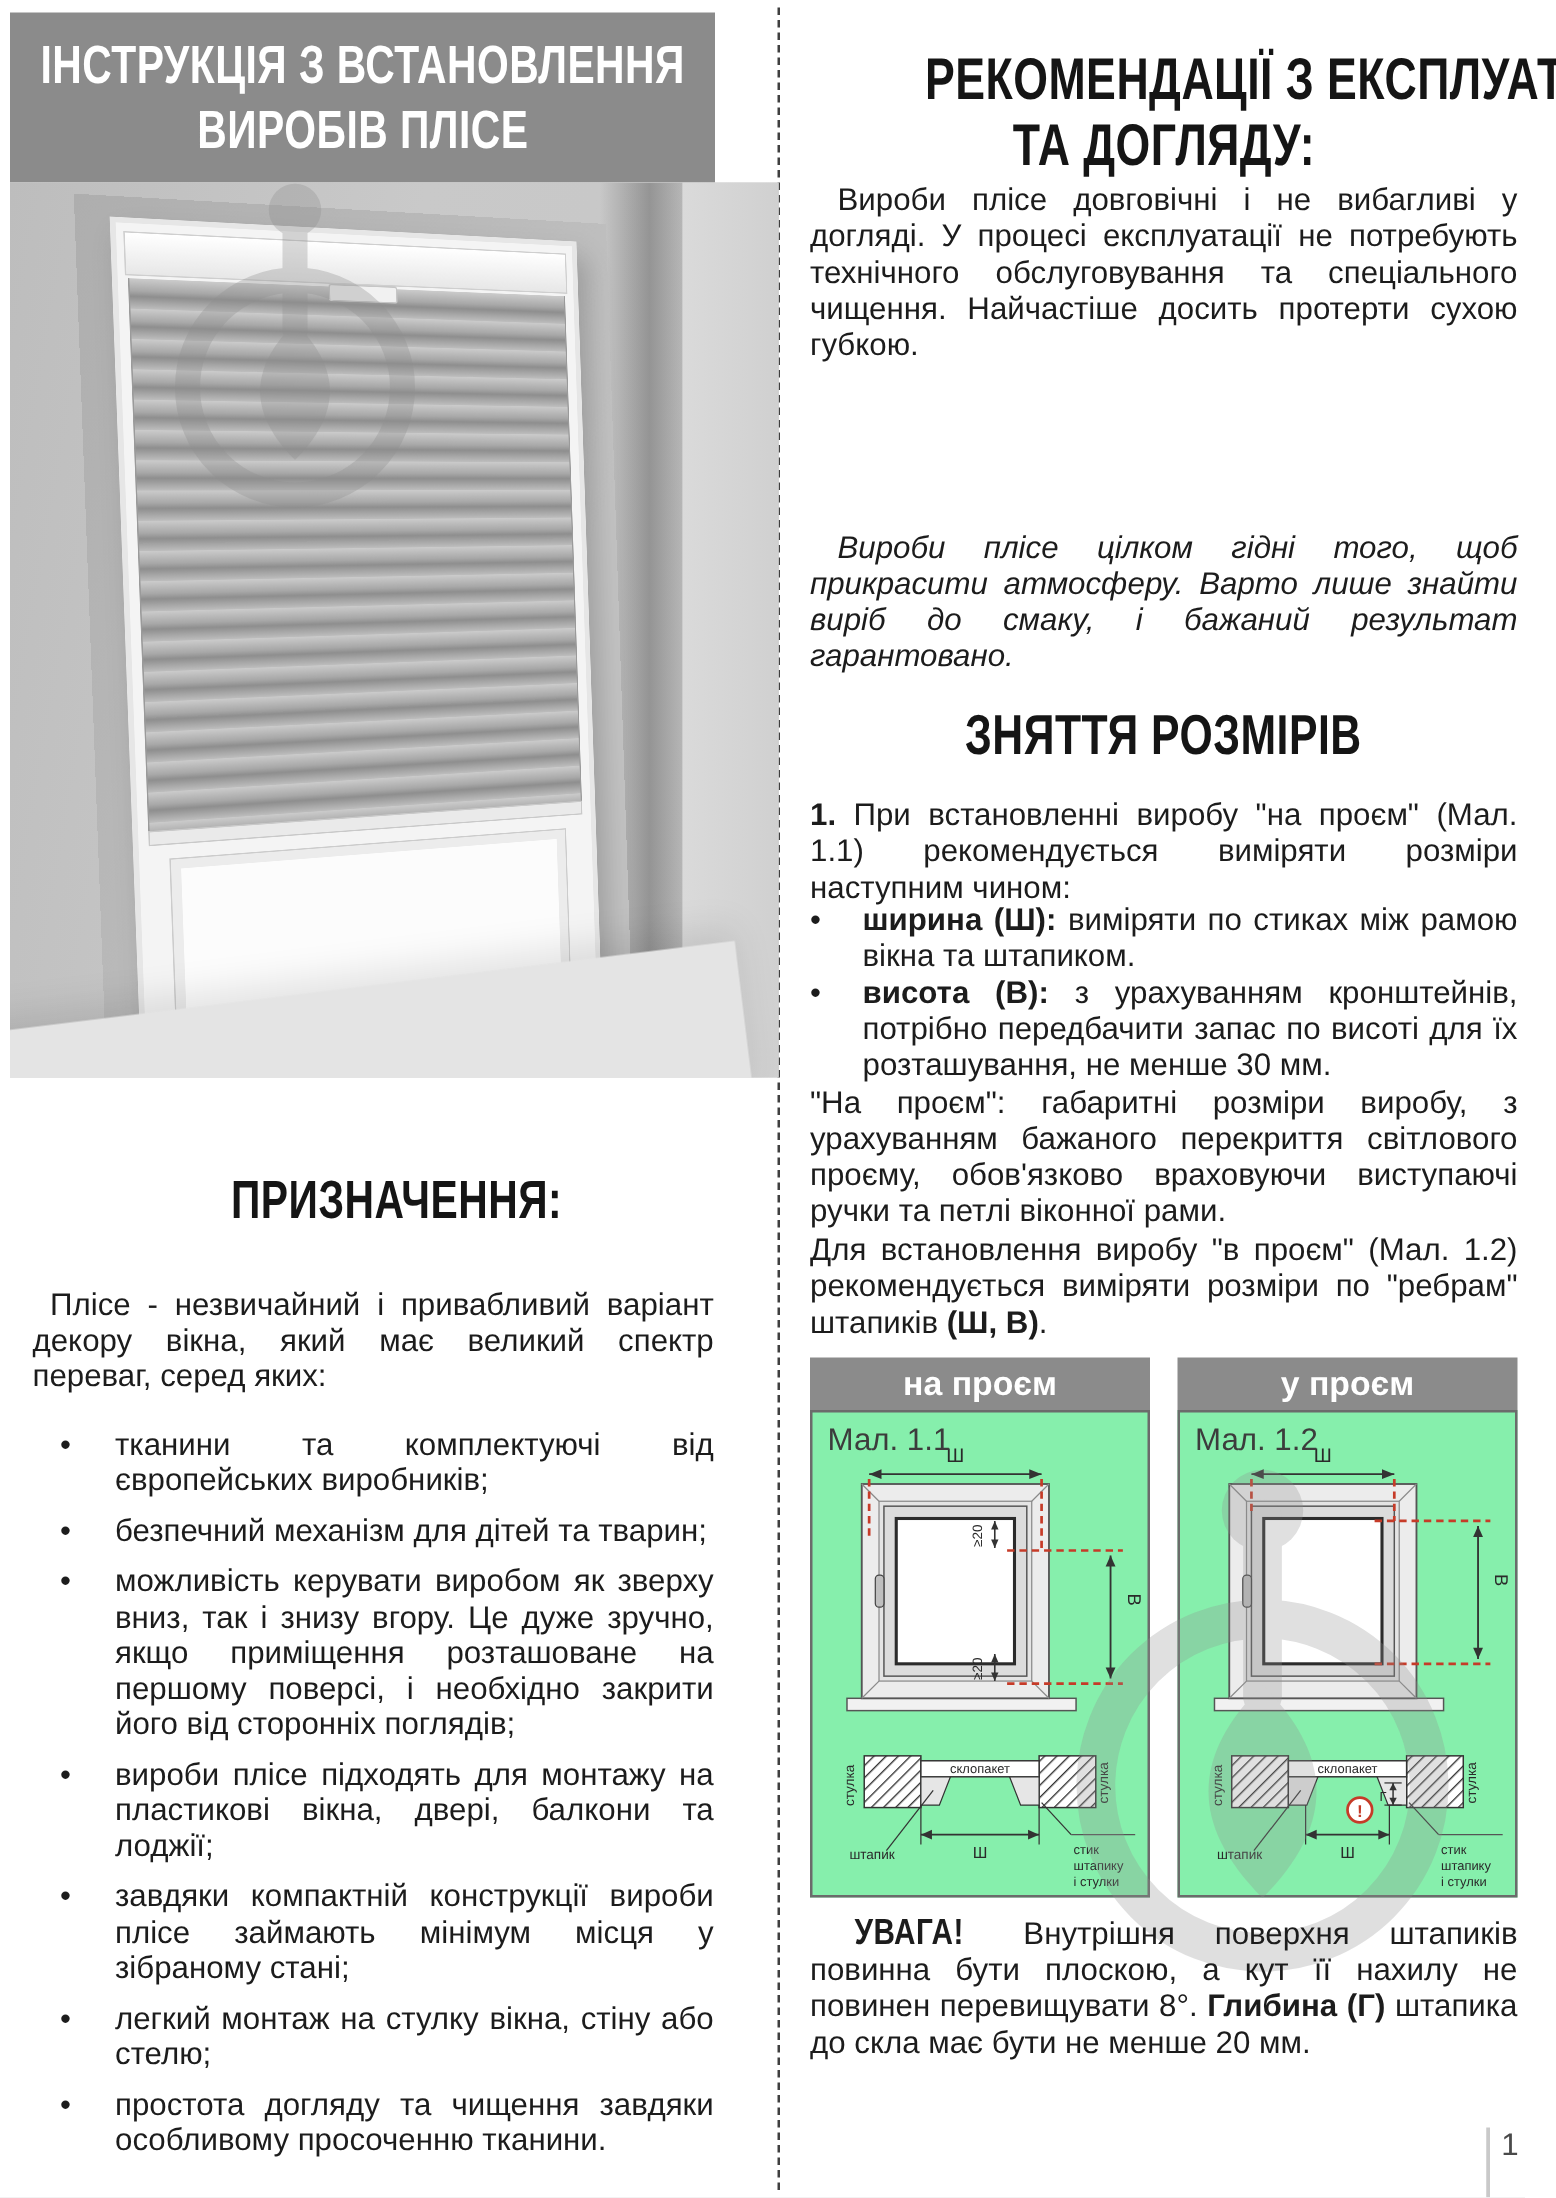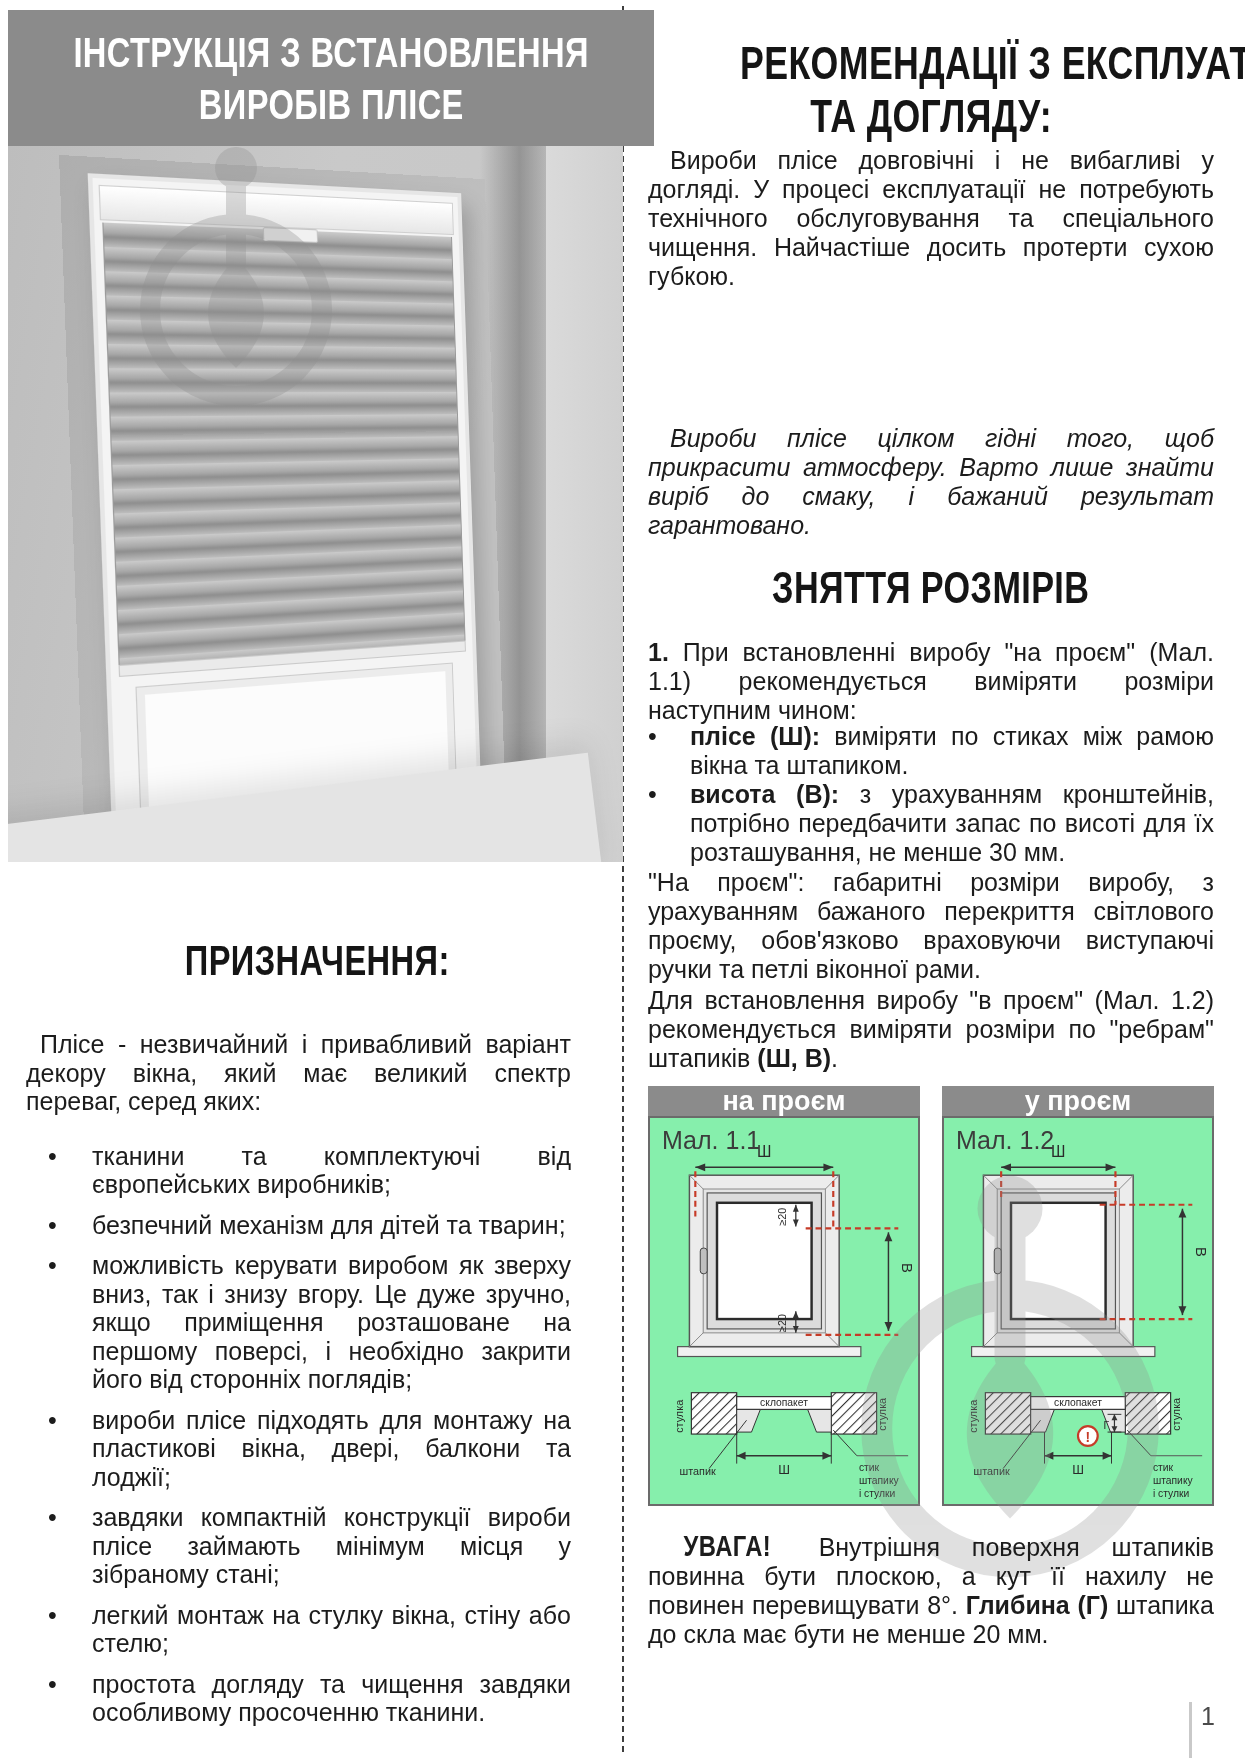--- a/index.html
+++ b/index.html
@@ -9,21 +9,21 @@
     font-family:"Liberation Sans", sans-serif; color:#1c1c1c; overflow:hidden;
     margin:0 auto;
   }
   .divider { position:absolute; left:622px; top:6px; bottom:6px; width:0;
     border-left:2px dashed #3f3f3f; }
 
   .cond { display:inline-block; transform:scaleX(.76); transform-origin:50% 50%;
     white-space:nowrap; font-weight:700; letter-spacing:.5px; }
 
   
-  .title-box { position:absolute; left:8px; top:10px; width:646px; height:136px;
+  .title-box { position:absolute; left:8px; top:10px; width:564px; height:136px;
     background:#8b8b8b; color:#fff; display:flex; flex-direction:column;
     align-items:center; justify-content:center; text-align:center; }
   .title-box .line { font-size:43px; line-height:52px; }
 
   .photo { position:absolute; left:8px; top:146px; width:615px; height:716px;
     background:linear-gradient(100deg,#bdbdbd 0%,#c9c9c9 45%,#c6c6c6 100%); overflow:hidden; }
   .ph-corner-dark { position:absolute; left:472px; top:0; width:66px; height:100%;
     background:linear-gradient(90deg, rgba(100,100,100,0) 0%, rgba(98,98,98,.5) 60%, rgba(130,130,130,.25) 100%); }
   .ph-right-wall { position:absolute; left:538px; top:0; width:77px; height:100%;
     background:linear-gradient(90deg,#dadada,#d0d0d0); }
@@ -76,21 +76,21 @@
   ul.sblist { position:absolute; left:0; top:722px; width:100%; list-style:none;
     font-size:25px; line-height:29px; text-align:justify; }
   ul.sblist li { position:relative; padding-left:42px; }
   ul.sblist li::before { content:"\2022"; position:absolute; left:0; top:0; }
   .na { position:absolute; left:0; top:868px; width:100%; }
   .vp { position:absolute; left:0; top:986px; width:100%; }
 
   .panels { position:absolute; left:0; top:1086px; width:100%; display:flex;
     justify-content:space-between; z-index:1; }
   .panel { width:272px; }
-  .panel-header { height:30px; background:#8b8b8b; color:#fff; display:flex;
+  .panel-header { height:42px; background:#8b8b8b; color:#fff; display:flex;
     align-items:center; justify-content:center; font-weight:700; font-size:27px;
     transform-origin:center; }
   .panel-body { position:relative; height:390px; background:#86efac; border:2px solid #6b6b6b; }
   .fig-label { position:absolute; left:12px; top:8px; font-size:25px; color:#3c3c3c; }
   .dg { display:block; }
   .dg text { font-family:"Liberation Sans", sans-serif; fill:#2a2a2a; }
 
   .att { position:absolute; left:0; top:1532px; width:100%; z-index:6; }
   .att-label { font-size:29px; transform:scaleX(.82); margin:0 6px 0 26px; }
 
@@ -163,21 +163,21 @@
     </div>
     <p class="jp ind p3">Вироби плісе цілком гідні того, щоб прикрасити атмосферу. Варто лише знайти виріб до смаку, і бажаний результат гарантовано.</p>
 
     <h2 class="sizes-h">
       <span class="cond">ЗНЯТТЯ РОЗМІРІВ</span>
     </h2>
 
     <p class="jp step1"><b>1.</b> <span>При встановленні виробу "на проєм" (Мал. 1.1) рекомендується виміряти розміри наступним чином:</span></p>
 
     <ul class="sblist">
-      <li><b>плісе (Ш):</b> <span>виміряти по стиках між рамою вікна та штапиком.</span></li>
+      <li><b>ширина (Ш):</b> <span>виміряти по стиках між рамою вікна та штапиком.</span></li>
       <li><b>висота (В):</b> <span>з урахуванням кронштейнів, потрібно передбачити запас по висоті для їх розташування, не менше 30 мм.</span></li>
     </ul>
 
     <p class="jp na">"На проєм": габаритні розміри виробу, з урахуванням бажаного перекриття світлового проєму, обов'язково враховуючи виступаючі ручки та петлі віконної рами.</p>
     <p class="jp vp"><span>Для встановлення виробу "в проєм" (Мал. 1.2) рекомендується виміряти розміри по "ребрам" штапиків </span><b>(Ш, В)</b><span>.</span></p>
 
     <div class="panels">
 
       <figure class="panel">
         <div class="panel-header">

